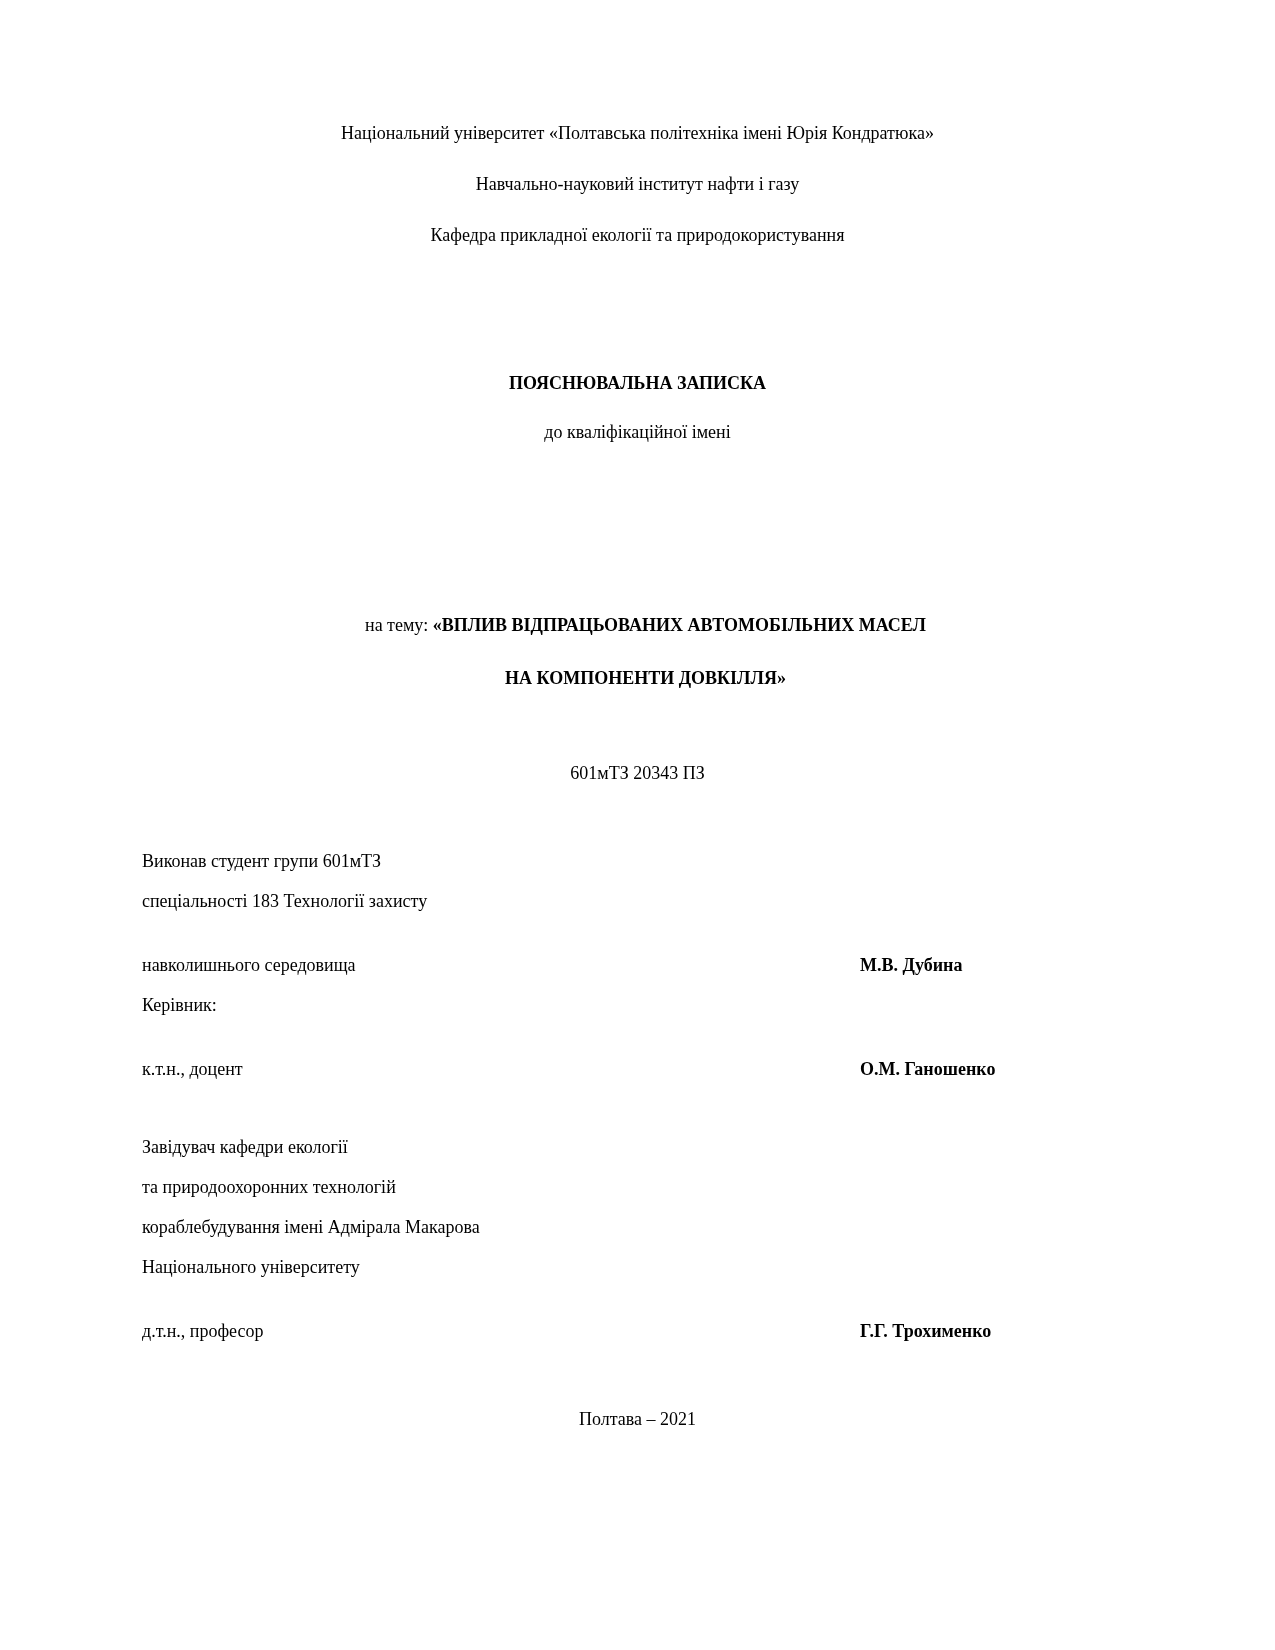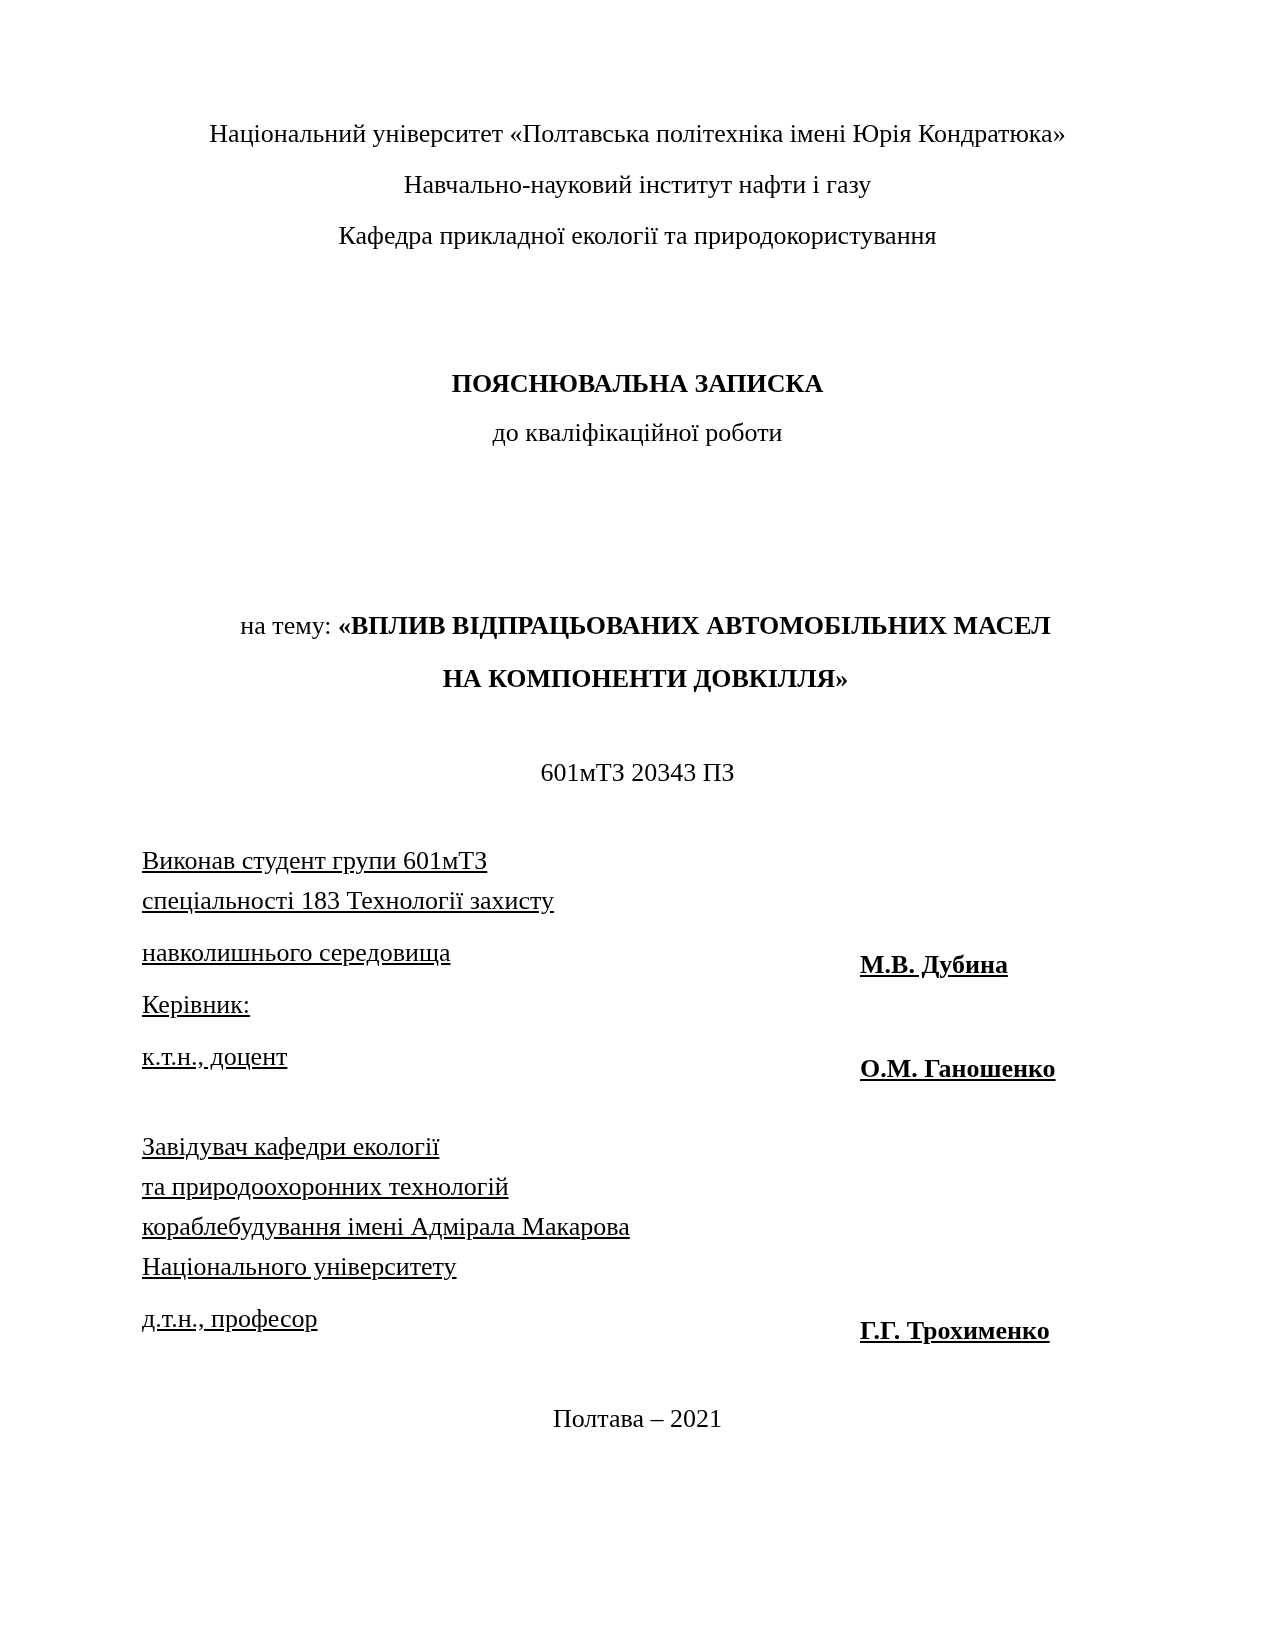--- a/index.html
+++ b/index.html
@@ -7,21 +7,21 @@
     padding: 0;
     background: #ffffff;
   }
   .page {
     position: relative;
     width: 1275px;
     height: 1650px;
     background: #ffffff;
     color: #000000;
     font-family: "Liberation Serif", "DejaVu Serif", serif;
-    font-size: 26px;
+    font-size: 18px;
     overflow: hidden;
     box-sizing: border-box;
   }
   .centered { text-align: center; }
 
   .header { padding-top: 108px; }
   .header p { margin: 0; line-height: 51px; }
 
   .title-block { margin-top: 98px; }
   .title-block p { margin: 0; line-height: 49px; }
@@ -41,22 +41,21 @@
   }
 
   .sign-block {
     margin-top: 48px;
     padding-left: 142px;
     padding-right: 80px;
   }
   .sign-row {
     display: flex;
     line-height: 40px;
-    align-items: center;
-    text-decoration: underline;
+    align-items: flex-end;
   }
   .sign-row .left {
     flex: 0 0 718px;
   }
   .sign-row .right {
     font-weight: bold;
     white-space: nowrap;
     margin-top: 24px;
   }
   .block-gap { height: 38px; }
@@ -72,21 +71,21 @@
 <div class="page">
 
   <div class="header centered">
     <p>Національний університет «Полтавська політехніка імені Юрія Кондратюка»</p>
     <p>Навчально-науковий інститут нафти і газу</p>
     <p>Кафедра прикладної екології та природокористування</p>
   </div>
 
   <div class="title-block centered">
     <p class="bold">ПОЯСНЮВАЛЬНА ЗАПИСКА</p>
-    <p>до кваліфікаційної роботи</p>
+    <p>до кваліфікаційної імені</p>
   </div>
 
   <div class="topic centered">
     <p><span>на тему: </span><span class="bold">«ВПЛИВ ВІДПРАЦЬОВАНИХ АВТОМОБІЛЬНИХ МАСЕЛ</span></p>
     <p class="bold">НА КОМПОНЕНТИ ДОВКІЛЛЯ»</p>
   </div>
 
   <div class="code-line centered">
     <span class="code-part">601мТЗ</span>
     <span class="code-part">20343</span>

